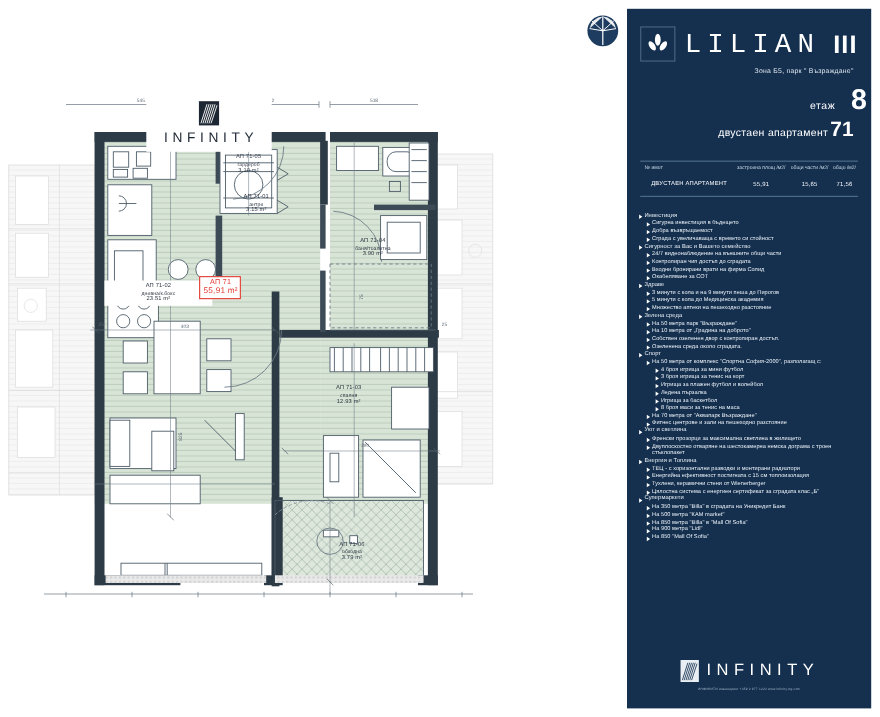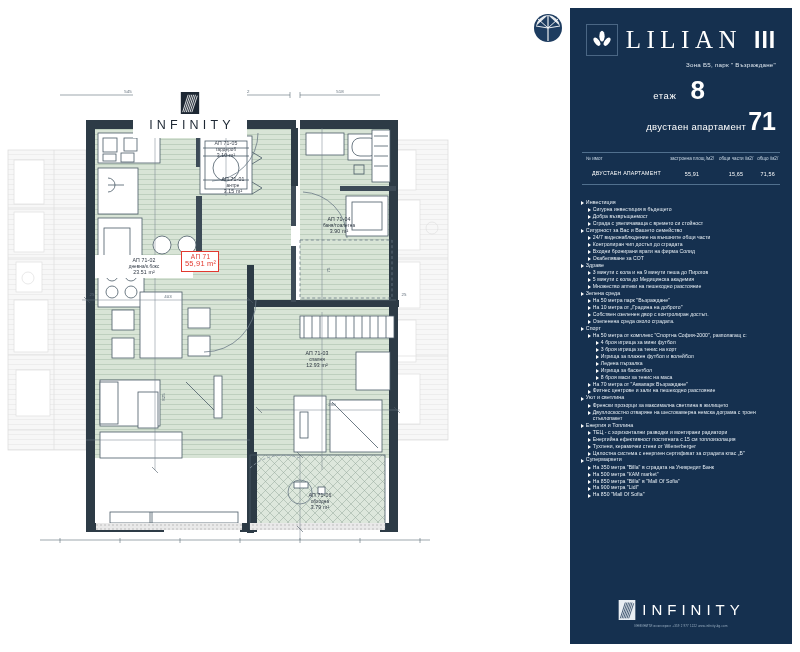--- a/index.html
+++ b/index.html
@@ -57,39 +57,39 @@
   #compass{
     position:absolute; right:236px; top:12px; width:32px; height:32px;
   }
 
   #brand{
     padding:16px 0 0 0;display:flex;align-items:center;justify-content:center;
   }
   #brand .leafbox{width:30px;height:30px;border:1px solid #4a6684;display:flex;align-items:center;justify-content:center;margin-right:8px;}
   #brand .bname{
     color:#ffffff;font-size:25px;letter-spacing:5.5px;font-weight:400;
-    font-family:Liberation Serif, serif;
+    font-family:Liberation Mono, monospace;
   }
   #brand .bnum{color:#ffffff;font-size:23px;letter-spacing:1px;font-weight:700;margin-left:12px;}
 
   #subtitle{
     color:#dfe7ef;font-size:6.2px;text-align:right;padding:5px 16px 0 0;letter-spacing:.25px;
   }
   .row-floor{
-    display:flex;align-items:baseline;justify-content:center;
+    display:flex;align-items:baseline;justify-content:flex-end;
     padding:9px 4px 0 0;color:#ffffff;
   }
   .row-floor .lab{font-size:9.5px;letter-spacing:.6px;margin-right:14px;}
   .row-floor .val{font-size:26px;font-weight:700;line-height:1;}
   .row-apt{
     display:flex;align-items:baseline;justify-content:flex-end;
     padding:6px 16px 0 0;color:#ffffff;
   }
   .row-apt .lab{font-size:9.5px;letter-spacing:.3px;}
-  .row-apt .val{font-size:25px;font-weight:700;line-height:1;margin-left:2px;}
+  .row-apt .val{font-size:19px;font-weight:700;line-height:1;margin-left:2px;}
 
   
   #tbl{margin:18px 12px 0 12px;color:#ffffff;}
   #tbl .hr{height:1px;background:#51708e;}
   #tbl table{width:100%;border-collapse:collapse;}
   #tbl th{
     font-size:4.6px;font-weight:400;color:#c9d7e4;padding:3px 1px 4px 1px;
     line-height:1.35;text-align:center;
   }
   #tbl th.l{text-align:left;padding-left:4px;}

